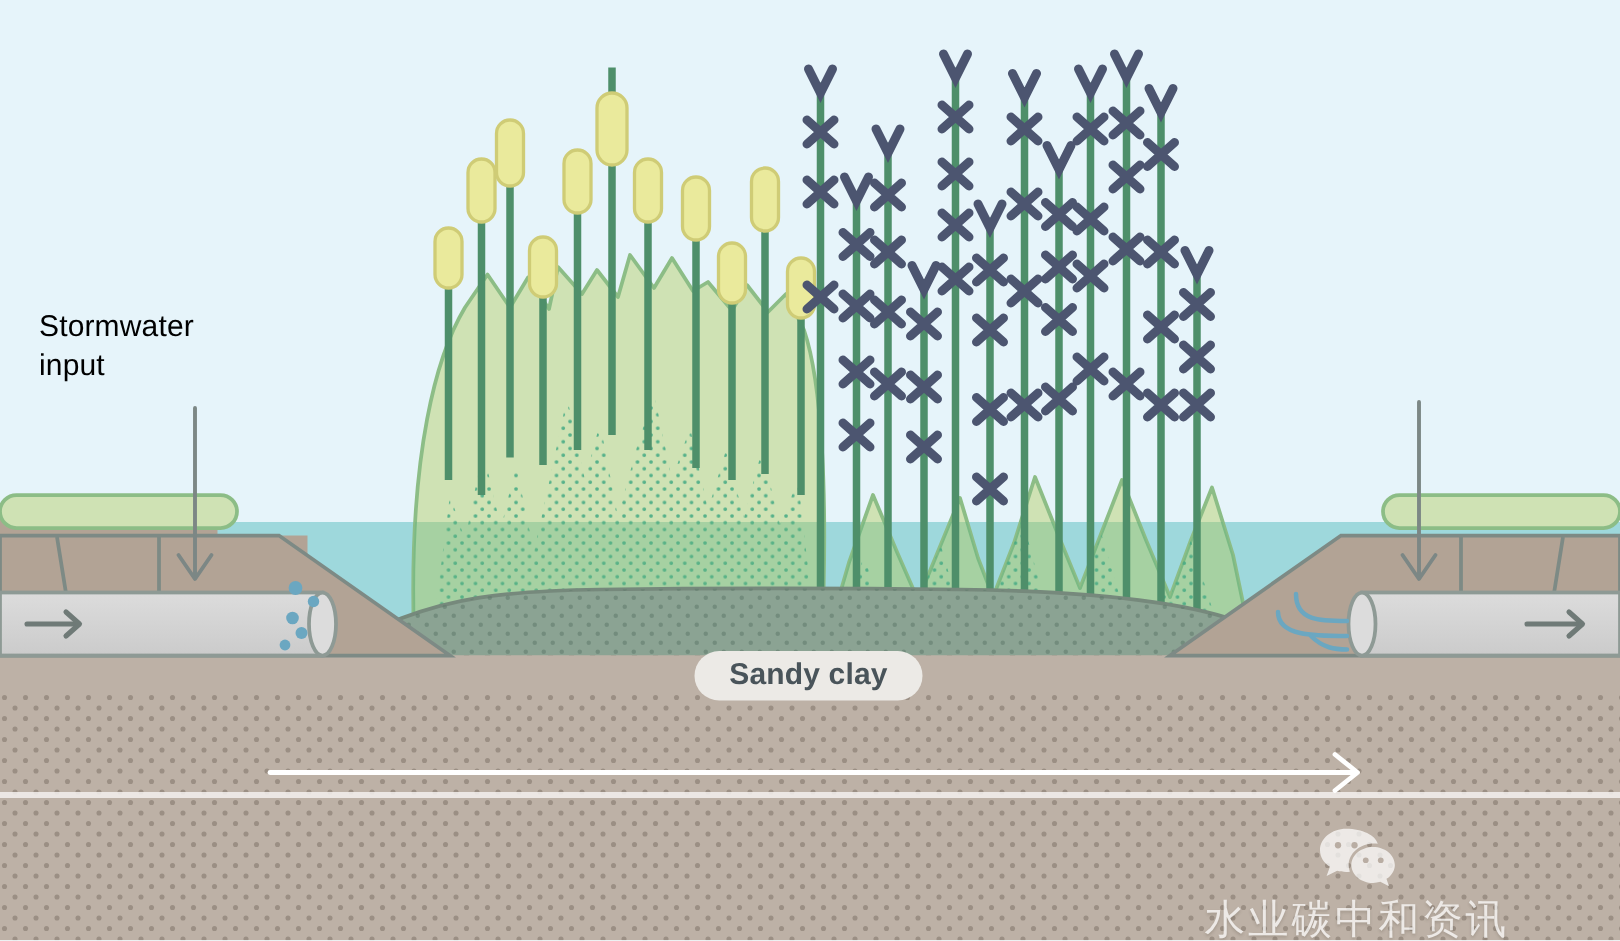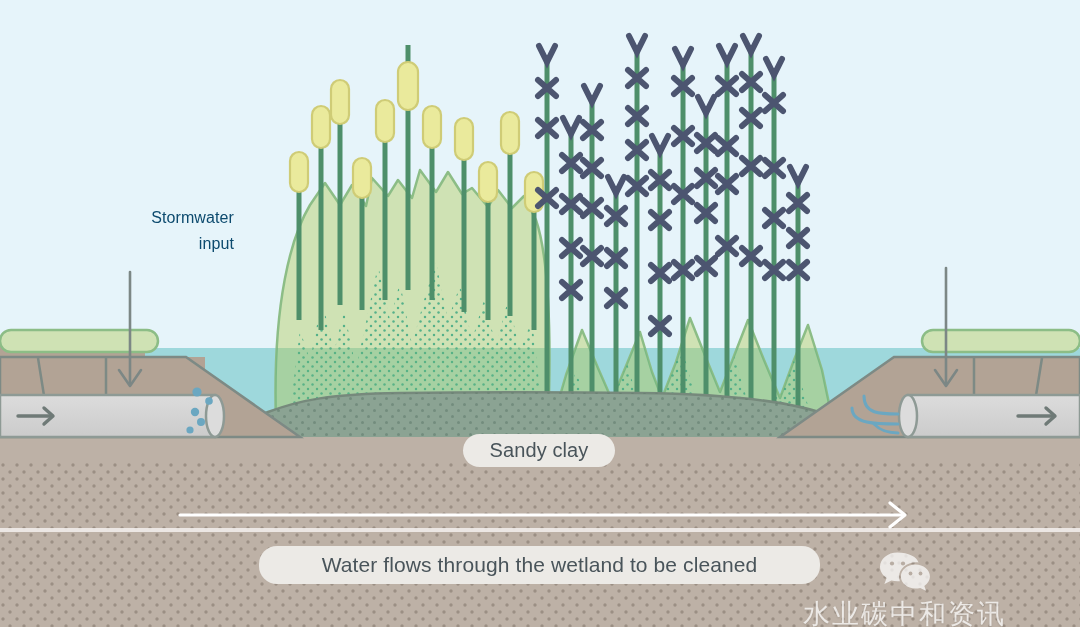--- a/index.html
+++ b/index.html
@@ -3,29 +3,29 @@
 <meta charset="utf-8">
 <style>
   html,body{margin:0;padding:0;background:#fff;}
   #stage{
     position:relative;width:1080px;height:627px;overflow:hidden;
     font-family:"Liberation Sans","DejaVu Sans",sans-serif;
     background:#e6f4fa;
   }
   #scene{position:absolute;inset:0;}
   .lbl{
-    position:absolute;color:#0c4a6e;font-size:16px;line-height:26px;
-    text-align:right;white-space:pre;letter-spacing:.1px;
+    position:absolute;color:#000000;font-size:20px;line-height:26px;
+    text-align:left;white-space:pre;letter-spacing:.1px;
   }
   #lbl-in{left:26px;top:205px;width:208px;}
   #lbl-out{left:826px;top:205px;width:240px;}
   .pill{
     position:absolute;background:#eceae6;border-radius:18px;
     color:#49545a;display:flex;align-items:center;justify-content:center;
-    font-size:20px;letter-spacing:.1px;
+    font-size:20px;letter-spacing:.1px;font-weight:bold;
   }
   #pill-clay{left:463px;top:434px;width:152px;height:33px;}
   #pill-flow{left:259px;top:546px;width:561px;height:38px;font-size:21px;}
   #wm{
     position:absolute;left:803px;top:551px;display:flex;align-items:center;
     gap:8px;opacity:.72;flex-direction:column;
   }
   #wm .wmtxt{
     color:#ffffff;font-size:27px;line-height:30px;letter-spacing:2px;
     text-shadow:0 1px 2px rgba(90,80,70,.35);
@@ -295,21 +295,20 @@
       <path d="M890 503 L905 515 L890 527"></path>
     </g>
   </svg>
 
   <div class="lbl" id="lbl-in">Stormwater
 input</div>
 
 
   <div class="pill" id="pill-clay">Sandy clay</div>
 
-  <div class="pill" id="pill-flow">Water flows through the wetland to be cleaned</div>
 
   <div id="wm">
     <svg width="52" height="40" viewBox="0 0 52 40">
       <g fill="#ffffff">
         <path d="M18.5 1.5C8.8 1.5 1 7.9 1 15.8c0 4.5 2.6 8.5 6.6 11.1L5.4 33l7-3.5c1.9.5 3.9.8 6.1.8
                  .8 0 1.6 0 2.4-.1-.5-1.4-.8-2.9-.8-4.4 0-8 7.5-14.5 16.8-14.5.9 0 1.8.1 2.6.2
                  C38 5.9 29.3 1.5 18.5 1.5z"></path>
         <path d="M50.9 25.6c0-6.6-6.5-12-14.5-12s-14.5 5.4-14.5 12 6.5 12 14.5 12c1.7 0 3.3-.2 4.8-.7
                  l5.8 2.9-1.7-4.9c3.4-2.2 5.6-5.5 5.6-9.3z"></path>
       </g>

